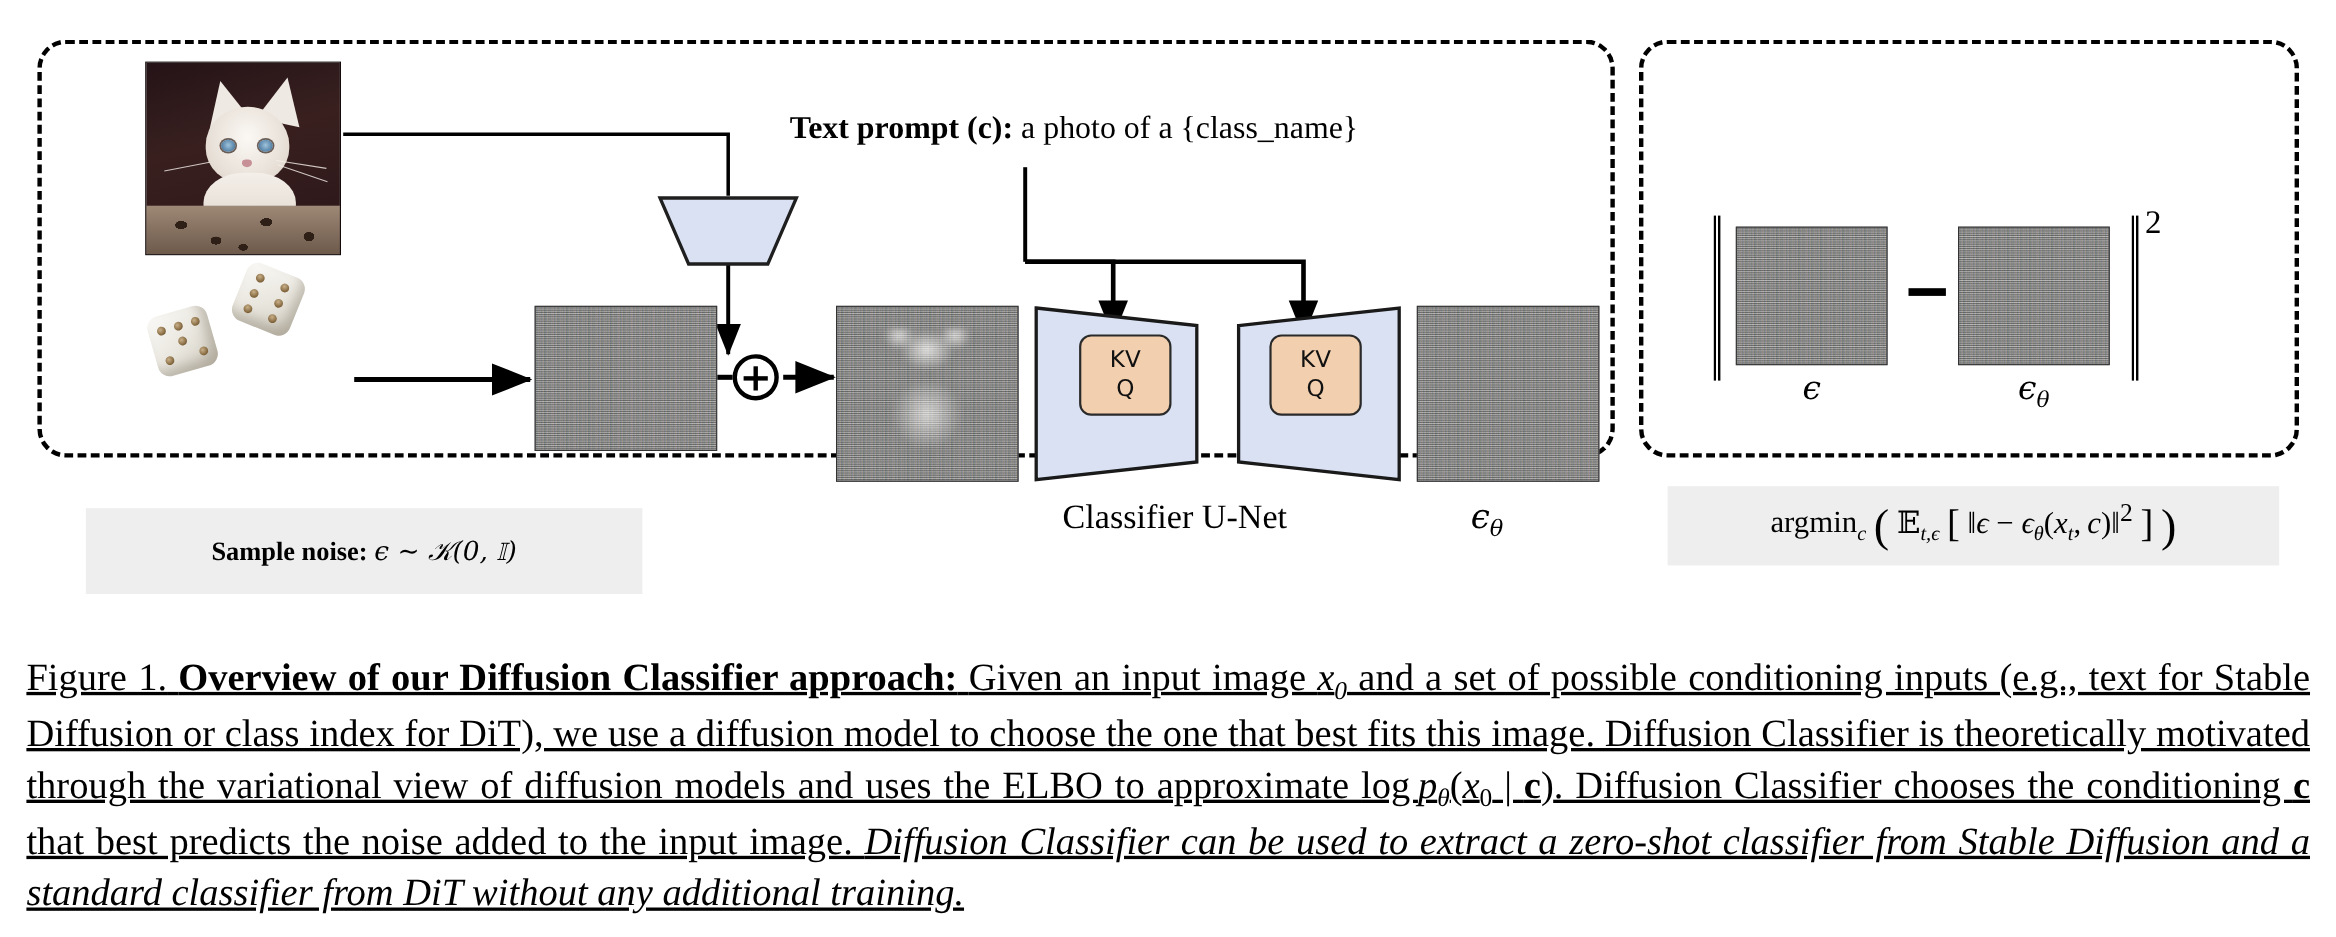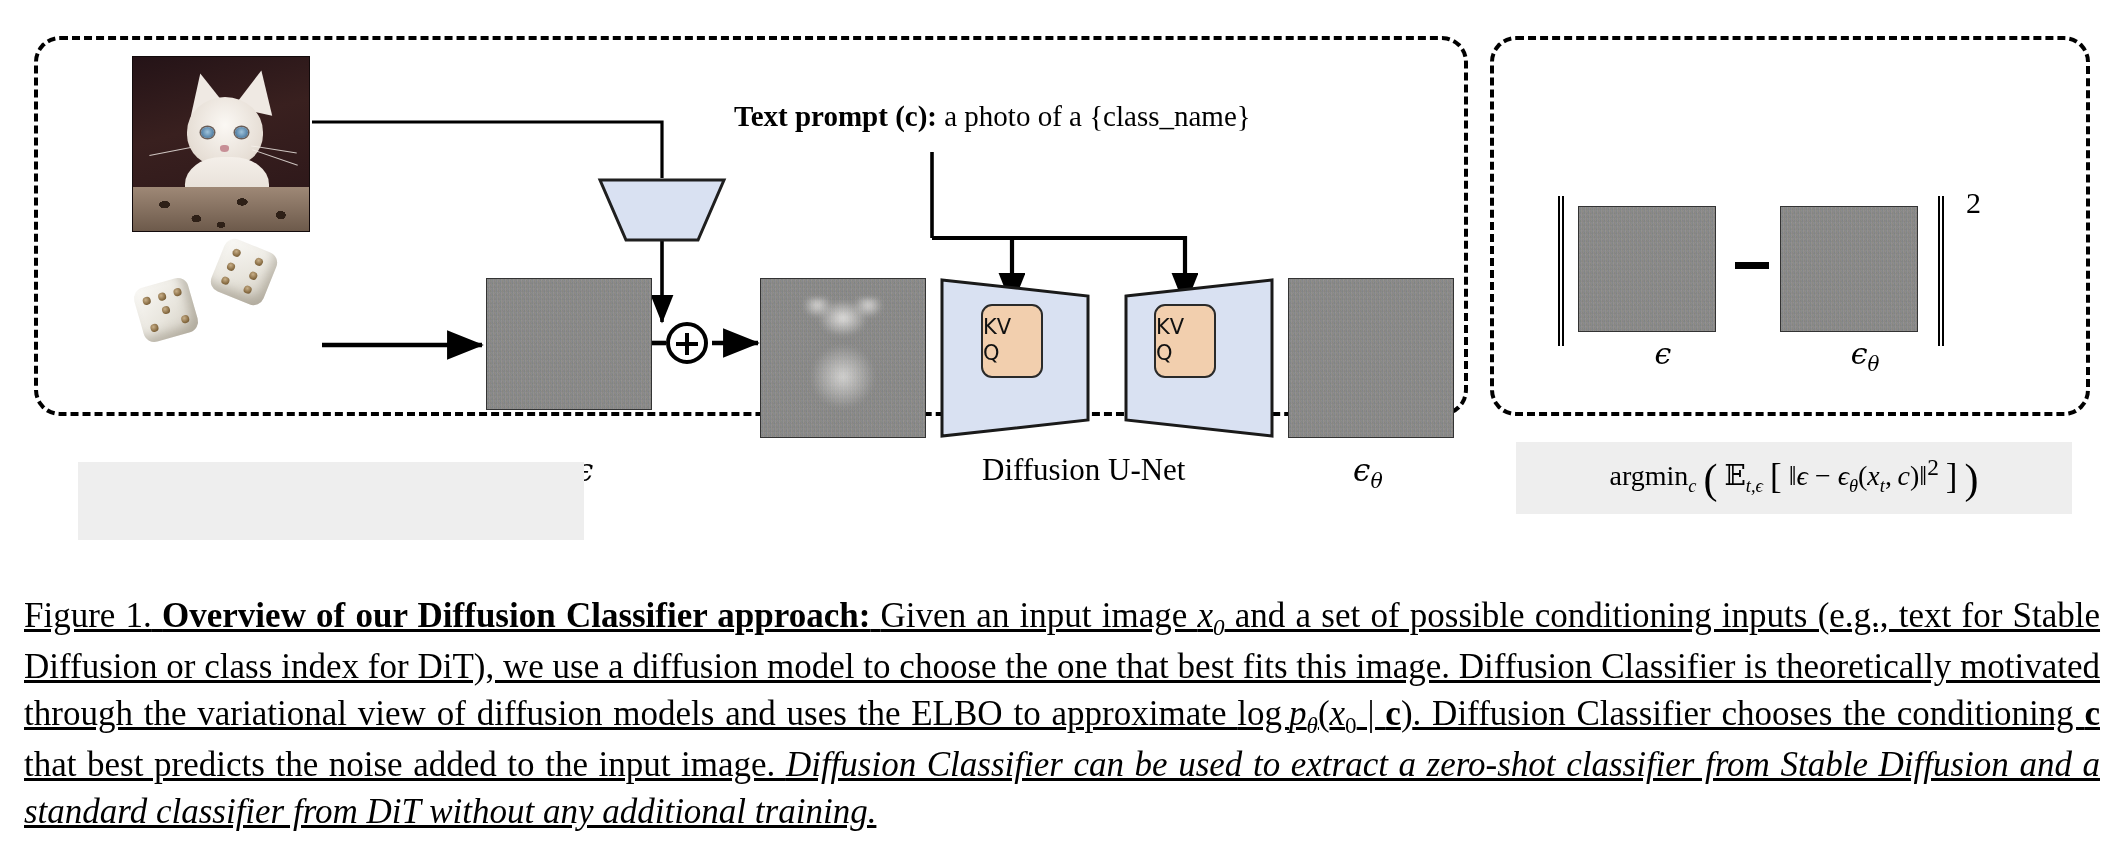--- a/index.html
+++ b/index.html
@@ -150,37 +150,37 @@
   
   #plus-op {
     left: 666px; top: 322px; width: 42px; height: 42px;
     border: 4px solid #000; border-radius: 50%; box-sizing: border-box;
   }
   #plus-op .h { position:absolute; left: 6px; top: 16px; width: 22px; height: 4px; background:#000; }
   #plus-op .v { position:absolute; left: 15px; top: 7px; width: 4px; height: 22px; background:#000; }
 
   .kvq {
     position: absolute;
-    width: 62px; height: 74px;
+    width: 84px; height: 74px;
     background: #f2cfae;
     border: 2px solid #2a2a2a;
     border-radius: 11px;
     box-sizing: border-box;
     display: flex;
     flex-direction: column;
-    align-items: flex-start;
+    align-items: center;
     justify-content: center;
     font-family: "DejaVu Sans", "Liberation Sans", sans-serif;
     font-size: 21px;
     line-height: 1.22;
     color: #111;
   }
 
   
-  .lbl { position:absolute; white-space: nowrap; margin-left: 16px; }
+  .lbl { position:absolute; white-space: nowrap; }
   .bold-serif { font-weight: 700; }
   .math-it { font-style: italic; font-family: "DejaVu Serif", "Liberation Serif", serif; }
 
   #input-image-label {
     left: 132px; top: 236px; width: 178px;
     text-align: center;
     font-size: 27px; font-weight: 700;
   }
   #eps-label-1   { left: 560px; top: 452px; font-size: 31px; }
   #eps-theta-lbl { left: 1337px; top: 452px; font-size: 31px; }
@@ -342,28 +342,34 @@
 
   <div class="kvq" style="left:981px; top:304px;">
     <span>KV</span>
     <span>Q</span>
   </div>
   <div class="kvq" style="left:1154px; top:304px;">
     <span>KV</span>
     <span>Q</span>
   </div>
 
-  <div id="unet-label" class="lbl">Diffusion U-Net</div>
+  <div id="unet-label" class="lbl">Classifier U-Net</div>
 
   <div class="abs noise" style="left:1288px; top:278px; width:166px; height:160px;"></div>
   <div id="eps-theta-lbl" class="lbl math-it">
     ϵ<sub>θ</sub>
   </div>
 
   <div id="sample-box" class="abs">
+    <div class="row">
+      <b>Sample noise:</b>
+      <span class="math-it">
+        ϵ ∼ 𝒦(0, 𝕀)
+      </span>
+    </div>
   </div>
 
   <div id="right-panel" class="panel"></div>
 
 
   <div id="norm-left" class="norm-bar abs"></div>
   <div id="norm-right" class="norm-bar abs"></div>
   <div id="norm-exp" class="lbl">2</div>
 
   <div id="eps-patch-a" class="abs noise"></div>

